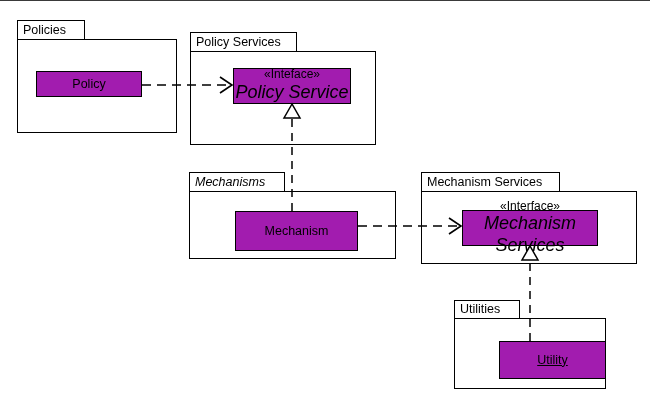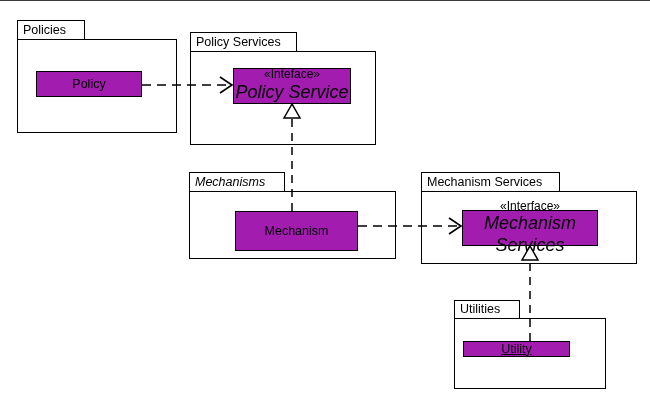--- a/index.html
+++ b/index.html
@@ -149,21 +149,21 @@
     <span class="cls-iface-name">Mechanism Services</span>
   </div>
 
   <div class="package" style="left:454px; top:300px; width:152px; height:89px;">
     <div class="pkg-tab" style="width:66px; height:19px;">
       <span>Utilities</span>
     </div>
     <div class="pkg-body" style="top:18px; width:152px; height:71px;"></div>
   </div>
 
-  <div class="classbox" style="left:463px; top:341px; width:107px; height:16px;text-decoration:underline;">
+  <div class="classbox" style="left:499px; top:341px; width:107px; height:38px;text-decoration:underline;">
     <span class="cls-name">Utility</span>
   </div>
 
   <svg class="edge-layer over" viewBox="0 0 650 410">
 
      Policy Service : dependency --&gt;
     <g>
       <line x1="142" y1="85" x2="230" y2="85" stroke="#000000" stroke-width="1.5" stroke-dasharray="9,6"></line>
       <polyline points="220,77 232,85 220,93" fill="none" stroke="#000000" stroke-width="1.6"></polyline>
     </g>

